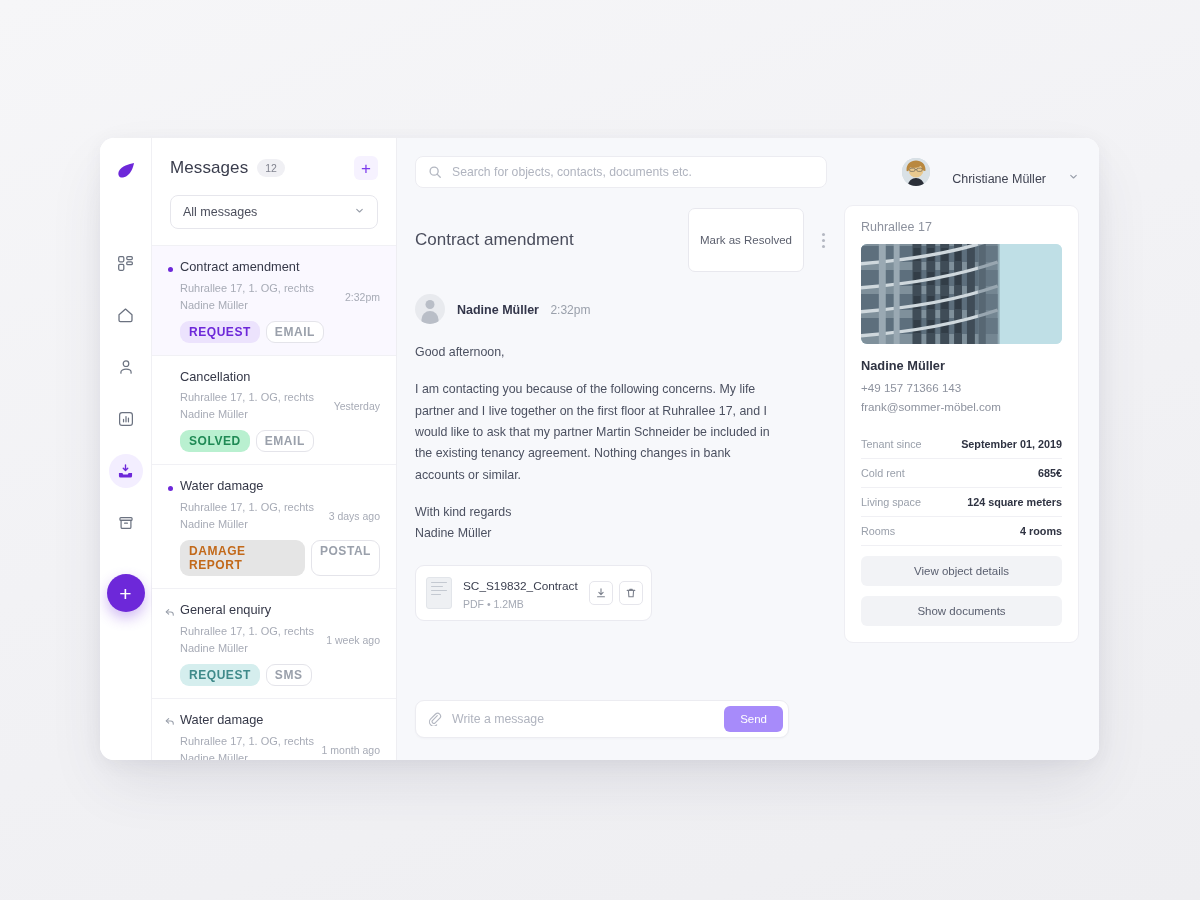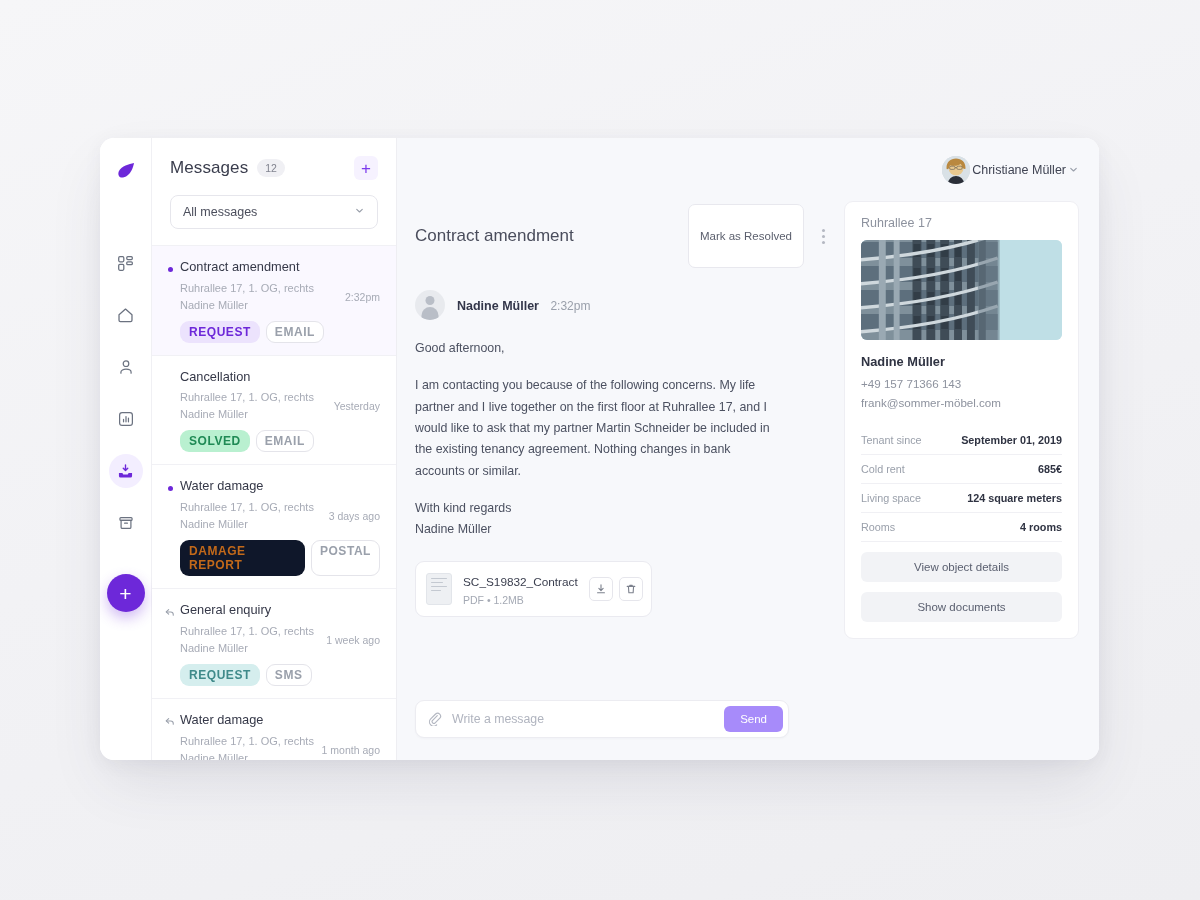--- a/index.html
+++ b/index.html
@@ -145,21 +145,21 @@
     white-space: nowrap; padding-left: 6px; padding-top: 11px;
   }
   .tags { margin-top: 7px; display: flex; gap: 6px; }
   .tag {
     font-size: 12px; letter-spacing: .55px; font-weight: 700;
     padding: 4px 9px; border-radius: 9px;
     text-transform: uppercase;
   }
   .tag.purple  { background: #ece3fd; color: #6d28d9; }
   .tag.green   { background: #b9f0d0; color: #1f8a55; }
-  .tag.orange  { background: #0f172a; color: #c2691a; }
+  .tag.orange  { background: #e5e5e5; color: #c2691a; }
   .tag.teal    { background: #d5eeee; color: #3f8a8a; }
   .tag.outline { background: #fff; border: 1px solid #e4e4ea; color: #9aa0ab; padding: 3px 8px; }
 
   
   .main {
     flex: 1;
     background: #f7f8fb;
     display: flex; flex-direction: column;
     position: relative;
     overflow: hidden;
@@ -180,21 +180,21 @@
   }
   .search .s-ico { color: #b3b7c1; margin-right: 10px; display: flex; }
   .search input {
     border: 0; outline: 0; background: transparent;
     font-size: 12.2px; color: #4b4e5c;
     font-family: inherit; width: 100%;
   }
   .search input::placeholder { color: #b0b4bf; }
   .user {
     margin-left: auto;
-    display: flex; align-items: center; gap: 2px;
+    display: flex; align-items: flex-end; gap: 22px;
     cursor: pointer;
   }
   .avatar-photo {
     width: 28px; height: 28px; border-radius: 50%;
     overflow: hidden; flex-shrink: 0;
     background: #cfd6dd;
   }
   .user-name { font-size: 12.5px; color: #3f4352; }
   .user .chev { color: #9aa0ab; }
 
@@ -503,20 +503,29 @@
             <span class="tag orange">SCHADENSMELDUNG</span>
             <span class="tag outline">SMS</span>
           </div>
         </div>
       </div>
   </div>
 
   <div class="main">
 
     <div class="topbar">
+      <div class="search">
+        <span class="s-ico">
+          <svg width="14" height="14" viewBox="0 0 16 16" fill="none" stroke="currentColor" stroke-width="1.5">
+            <circle cx="7" cy="7" r="4.6"></circle>
+              <path d="M10.4 10.4 14 14" stroke-linecap="round"></path>
+          </svg>
+        </span>
+        <input type="text" placeholder="Search for objects, contacts, documents etc." style="">
+      </div>
       <div class="user">
         <span class="avatar-photo">
           <svg width="28" height="28" viewBox="0 0 28 28">
             <rect width="28" height="28" fill="#d9e1e6"></rect>
             <circle cx="14" cy="12" r="7.5" fill="#e9c98f"></circle>
             <path d="M4.5 12c0-6 4-9.5 9.5-9.5S23.5 6 23.5 12c0 1.6-1.2 1-2.5.2-1-.6-1-3.2-2.5-4.4-2.4 2.2-7 2.6-10.4 1.4-.8 1.2-1 3.2-1.7 3.6-.6.4-1.9.9-1.9-.8z" fill="#b9883f"></path>
             <path d="M5.5 28c1-5.2 4.4-8 8.5-8s7.5 2.8 8.5 8z" fill="#2b2f38"></path>
             <rect x="7.6" y="10.2" width="5.4" height="3.2" rx="1.4" fill="none" stroke="#6e6658" stroke-width=".7"></rect>
             <rect x="14.8" y="10.2" width="5.4" height="3.2" rx="1.4" fill="none" stroke="#6e6658" stroke-width=".7"></rect>
             <path d="M13 11.6h1.8" stroke="#6e6658" stroke-width=".7"></path>

